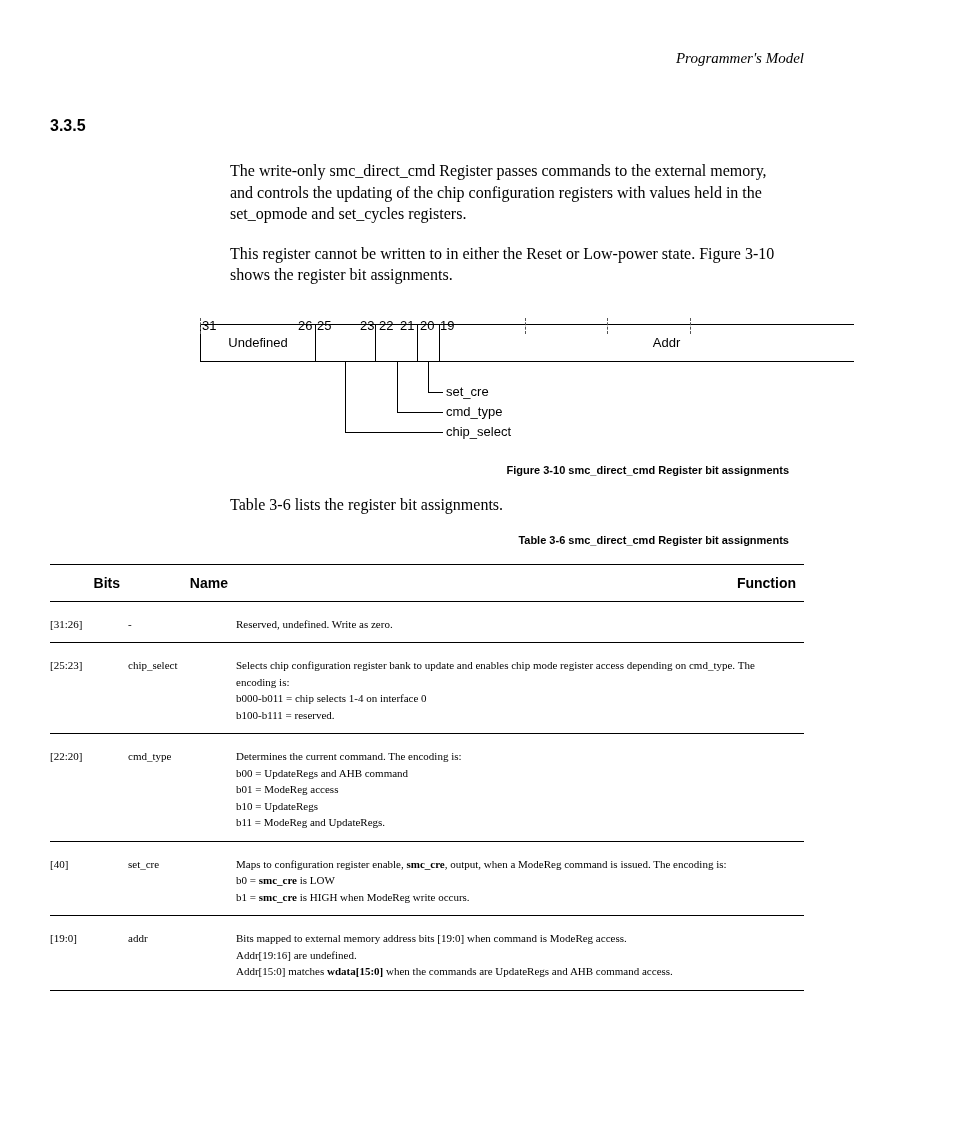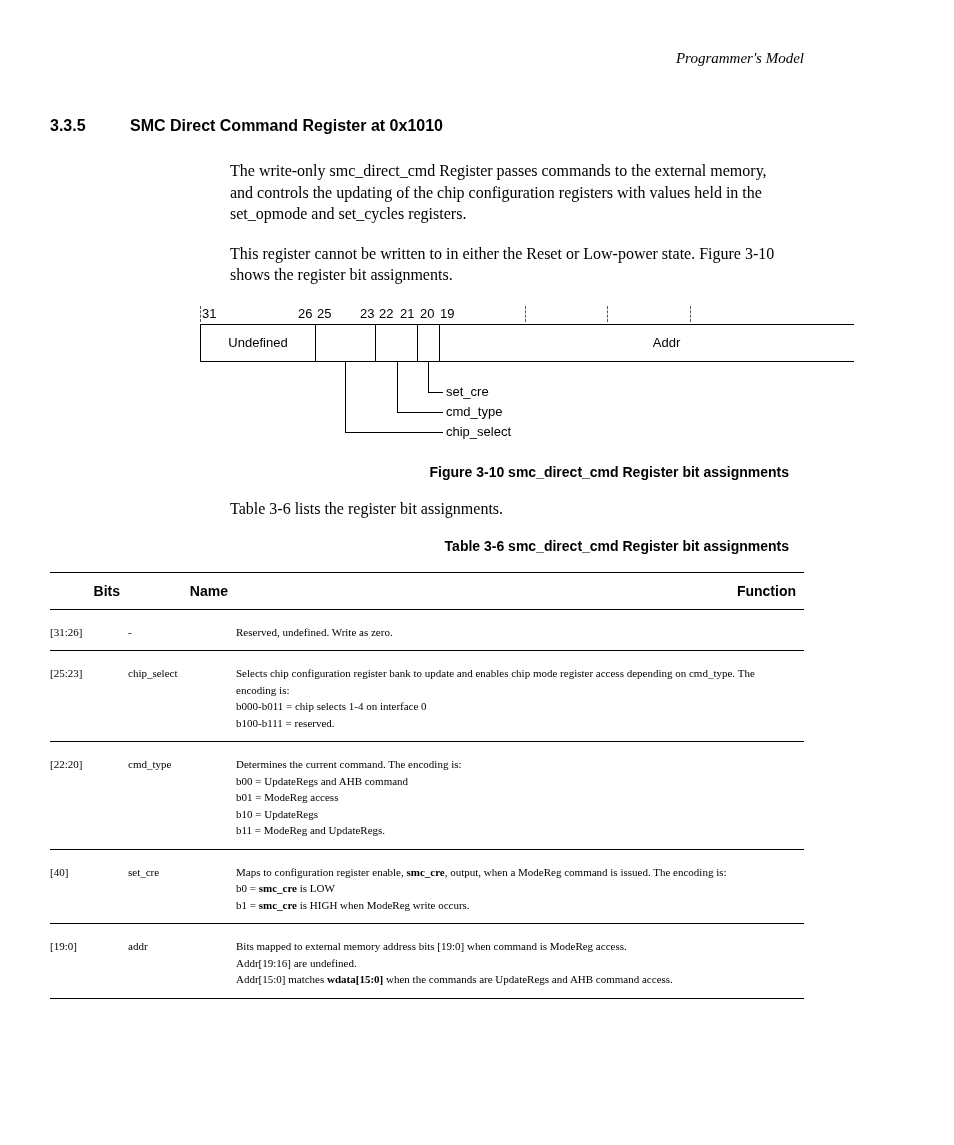--- a/index.html
+++ b/index.html
@@ -34,21 +34,21 @@
   }
   .figure-wrap {
     margin: 20px 0 10px 150px;
   }
   .bit-labels {
     font-family: Arial, Helvetica, sans-serif;
     font-size: 13px;
     position: relative;
     height: 18px;
   }
-  .bit-labels span { position: absolute; top: 0; }
+  .bit-labels span { position: absolute; top: 12px; }
   .dash-line { border-left: 1px dashed #555; position: absolute; top: 0; height: 16px; }
   .reg-row {
     display: flex;
     border: 1.5px solid #000;
     height: 36px;
     font-family: Arial, Helvetica, sans-serif;
     font-size: 13px;
     align-items: stretch;
   }
   .reg-cell {
@@ -68,21 +68,21 @@
   }
   .callouts .cline {
     position: absolute;
     border-left: 1px solid #000;
     border-bottom: 1px solid #000;
   }
   .callouts .clabel { position: absolute; }
   .figure-caption, .table-caption {
     font-family: Arial, Helvetica, sans-serif;
     font-weight: bold;
-    font-size: 14px;
+    font-size: 11px;
     text-align: right;
     margin: 12px 15px 18px 0;
   }
   .tbl {
     width: 100%;
     border-collapse: collapse;
     margin-top: 6px;
   }
   .tbl thead th {
     font-family: Arial, Helvetica, sans-serif;
@@ -105,21 +105,20 @@
   .col-name { width: 100px; }
   b { font-weight: bold; }
 </style>
 </head>
 <body>
 
 <div class="running-header">Programmer's Model</div>
 
 <div class="section-heading">
   <span class="section-num">3.3.5</span>
-  <span>SMC Direct Command Register at 0x1010</span>
 </div>
 
 <p class="body-text">The write-only smc_direct_cmd Register passes commands to the external memory, and controls the updating of the chip configuration registers with values held in the set_opmode and set_cycles registers.</p>
 <p class="body-text">This register cannot be written to in either the Reset or Low-power state. Figure 3-10 shows the register bit assignments.</p>
 
 <div class="figure-wrap">
   <div class="bit-labels">
     <span style="left:2px">31</span>
     <span style="left:98px">26</span>
     <span style="left:117px">25</span>

